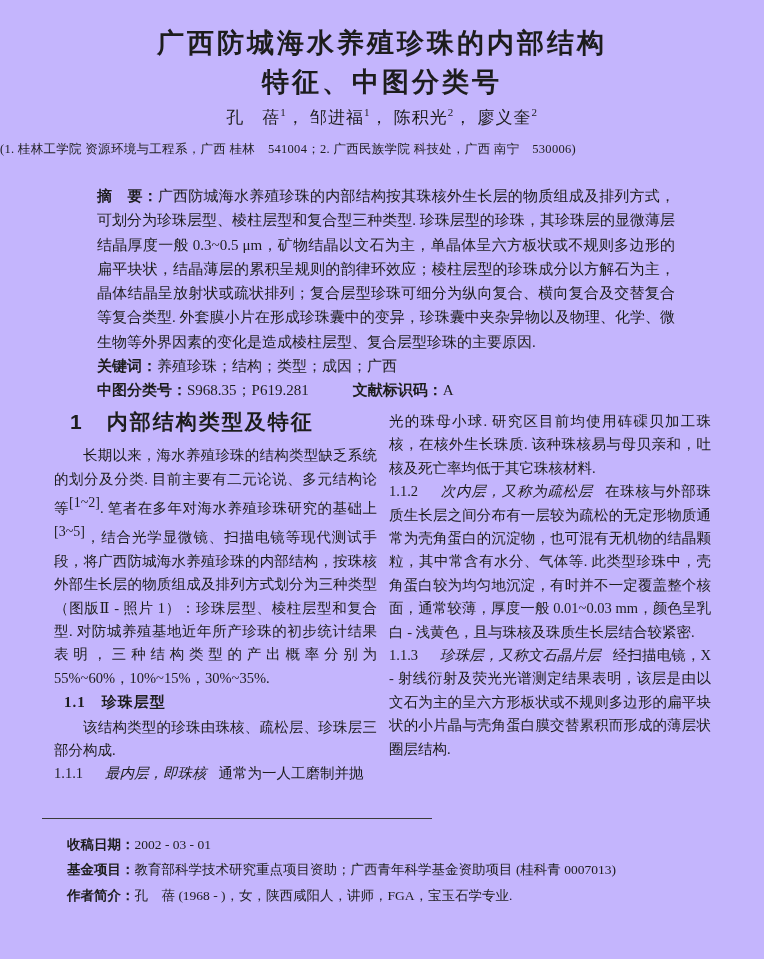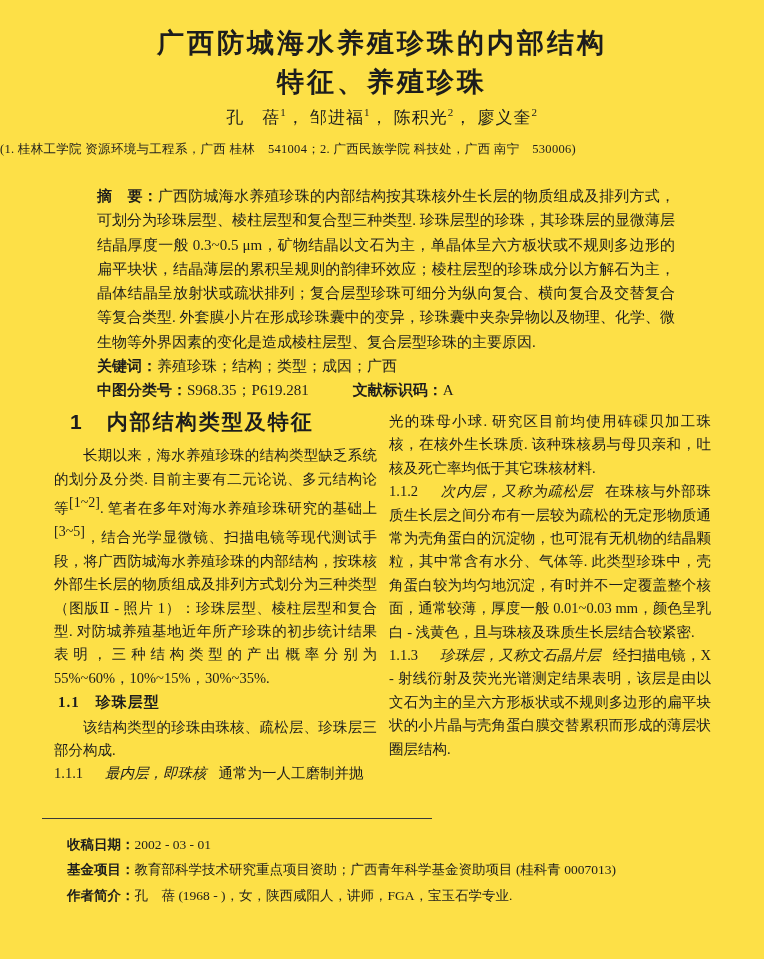--- a/index.html
+++ b/index.html
@@ -1,18 +1,18 @@
 <!DOCTYPE html>
 <html><head>
 <meta charset="utf-8">
 <style>
   html,body { margin:0; padding:0; background:#e8e8e6; }
   .page {
     position:relative; width:764px; height:959px; margin:0 auto;
-    background:#fde047; color:#1d1d1d; overflow:hidden;
+    background:#c4b5fd; color:#1d1d1d; overflow:hidden;
     font-family:"Liberation Serif","DejaVu Serif",serif;
   }
   .title {
     margin:0; padding-top:24px; text-align:center;
     font-size:27px; line-height:39px; font-weight:700; letter-spacing:3px;
     font-family:"Liberation Sans","DejaVu Sans",sans-serif;
   }
   .authors { margin-top:4px; text-align:center; font-size:17px; letter-spacing:1px; }
   .authors sup { font-size:11px; }
   .affiliation { margin-top:12px; text-align:left; font-size:12.5px; letter-spacing:0.3px; }
@@ -24,37 +24,37 @@
 
   .col { position:absolute; top:410px; font-size:14.5px; line-height:23.4px; }
   .col-left  { left:54px;  width:323px; }
   .col-right { left:389px; width:322px;font-family:Liberation Serif, serif; }
   .para { margin:0; text-align:justify; }
   .indent { text-indent:2em; }
   .sec-heading {
     margin:0 0 11px 16px; font-size:21px; font-weight:700; letter-spacing:2px;
     font-family:"Liberation Sans","DejaVu Sans",sans-serif;
   }
-  .subsec-heading { margin:1px 4px; font-size:15px; font-weight:700; letter-spacing:1px; }
+  .subsec-heading { margin:1px 10px; font-size:15px; font-weight:700; letter-spacing:1px; }
   .sub-num { margin-right:22px; }
   .kai { font-style:italic; margin-right:12px; }
   sup.ref { font-size:14px; }
 
   .footnote-rule { position:absolute; left:42px; top:818px; width:390px; height:0; border-top:1.5px solid #3a3a3a; }
   .page-footer { position:absolute; left:67px; top:832px; width:656px; font-size:13.5px; line-height:25.3px; }
   .page-footer p { margin:0; }
 </style>
 </head>
 <body>
 
 <div class="page">
 
   <h1 class="title">
     <span>广西防城海水养殖珍珠的内部结构</span><br>
-    <span>特征、养殖珍珠</span>
+    <span>特征、中图分类号</span>
   </h1>
 
   <div class="authors">
     <span><span>孔　蓓</span><sup>1</sup><span>，</span></span>
     <span><span>邹进福</span><sup>1</sup><span>，</span></span>
     <span><span>陈积光</span><sup>2</sup><span>，</span></span>
     <span><span>廖义奎</span><sup>2</sup><span></span></span>
   </div>
 
   <div class="affiliation">(1. 桂林工学院 资源环境与工程系，广西 桂林　541004；2. 广西民族学院 科技处，广西 南宁　530006)</div>

